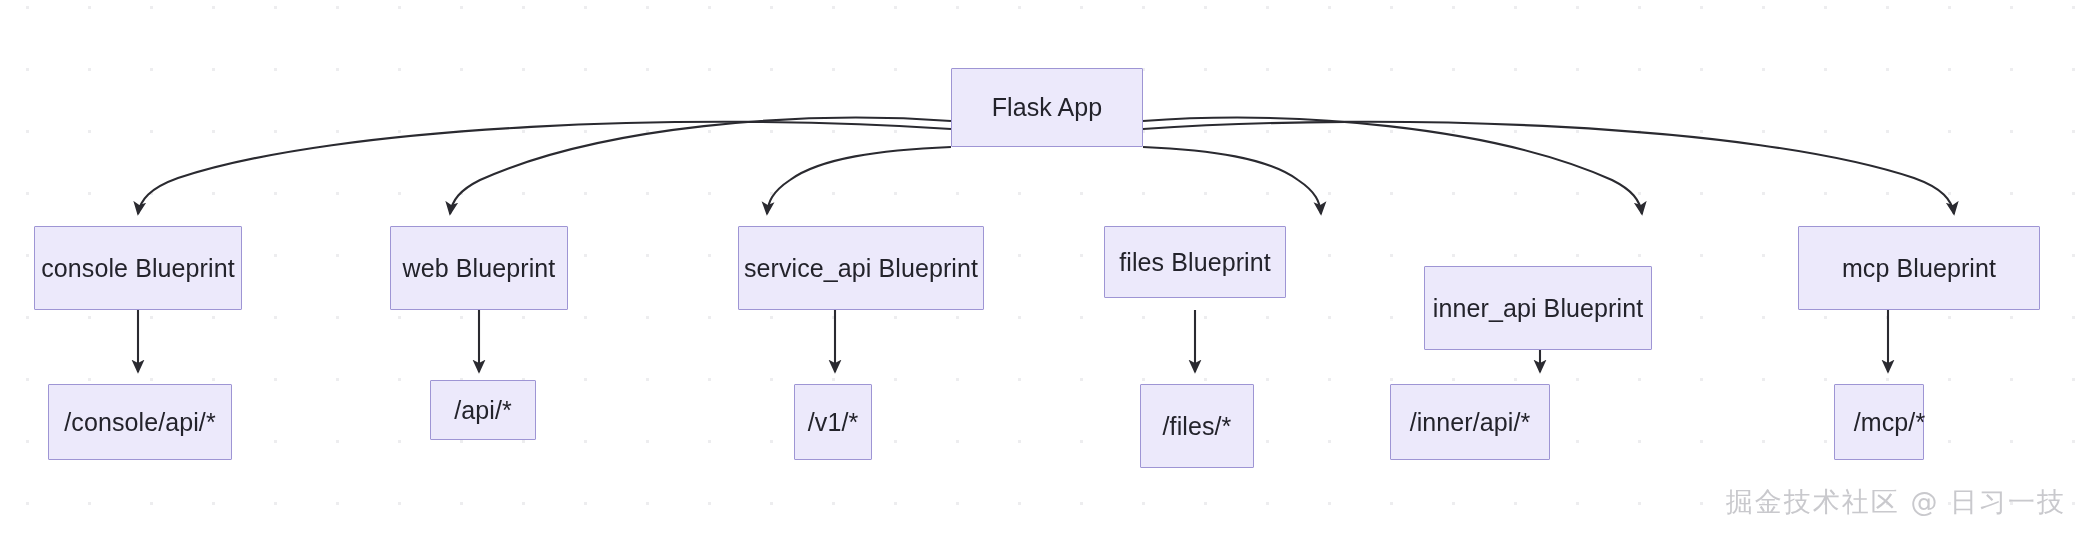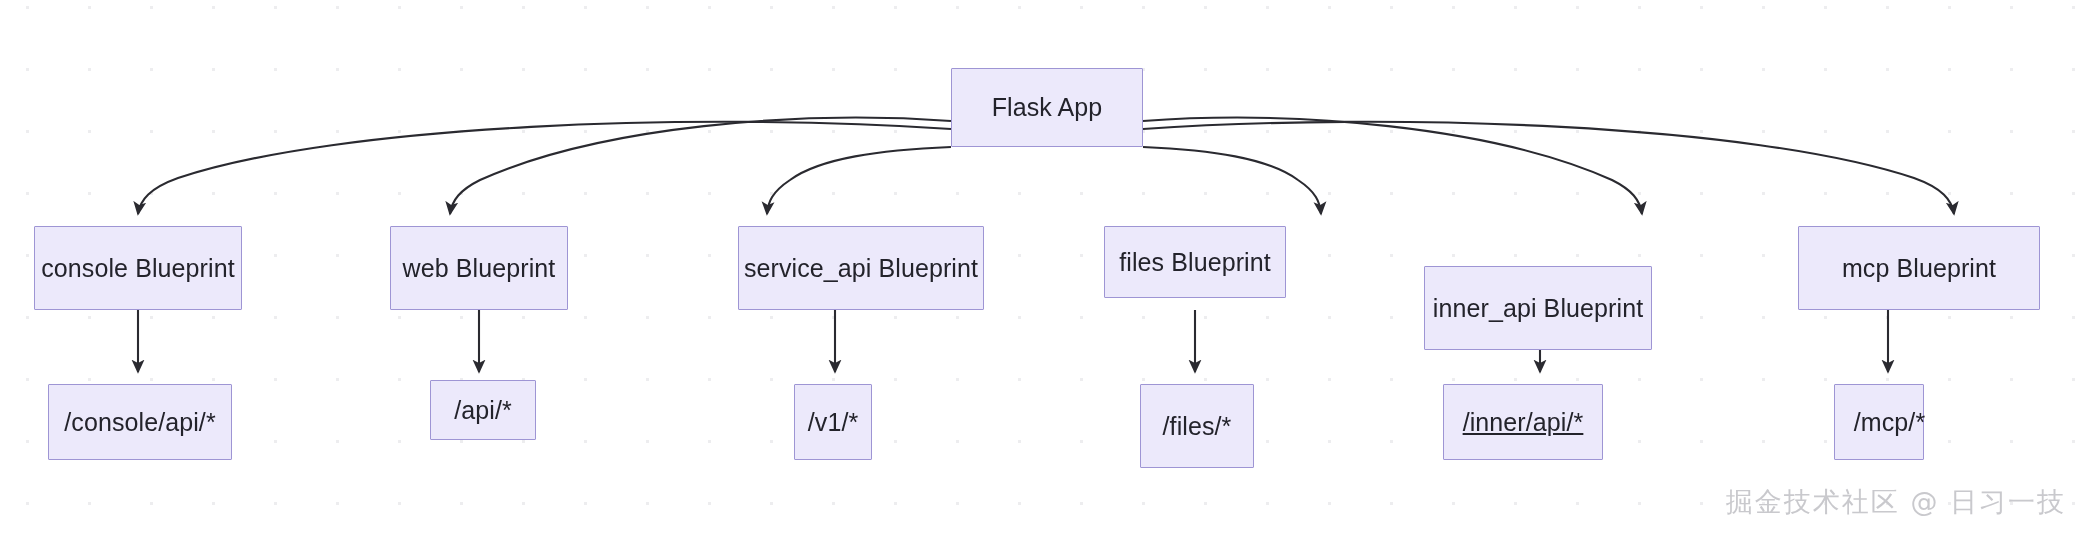--- a/index.html
+++ b/index.html
@@ -119,21 +119,21 @@
   </div>
   <div class="node tier2" style="left: 430px; top: 380px; width: 106px; height: 60px;">
     <span class="node-label">/api/*</span>
   </div>
   <div class="node tier2" style="left: 794px; top: 384px; width: 78px; height: 76px;">
     <span class="node-label">/v1/*</span>
   </div>
   <div class="node tier2" style="left: 1140px; top: 384px; width: 114px; height: 84px;">
     <span class="node-label">/files/*</span>
   </div>
-  <div class="node tier2" style="left: 1443px; top: 384px; width: 160px; height: 76px; text-decoration: underline;">
+  <div class="node tier2" style="left: 1390px; top: 384px; width: 160px; height: 76px;">
     <span class="node-label">/inner/api/*</span>
   </div>
   <div class="node tier2" style="left: 1834px; top: 384px; width: 90px; height: 76px; padding-left: 21px;">
     <span class="node-label">/mcp/*</span>
   </div>
 
   <div id="watermark">掘金技术社区 @ 日习一技</div>
 </div>
 
 </body></html>

